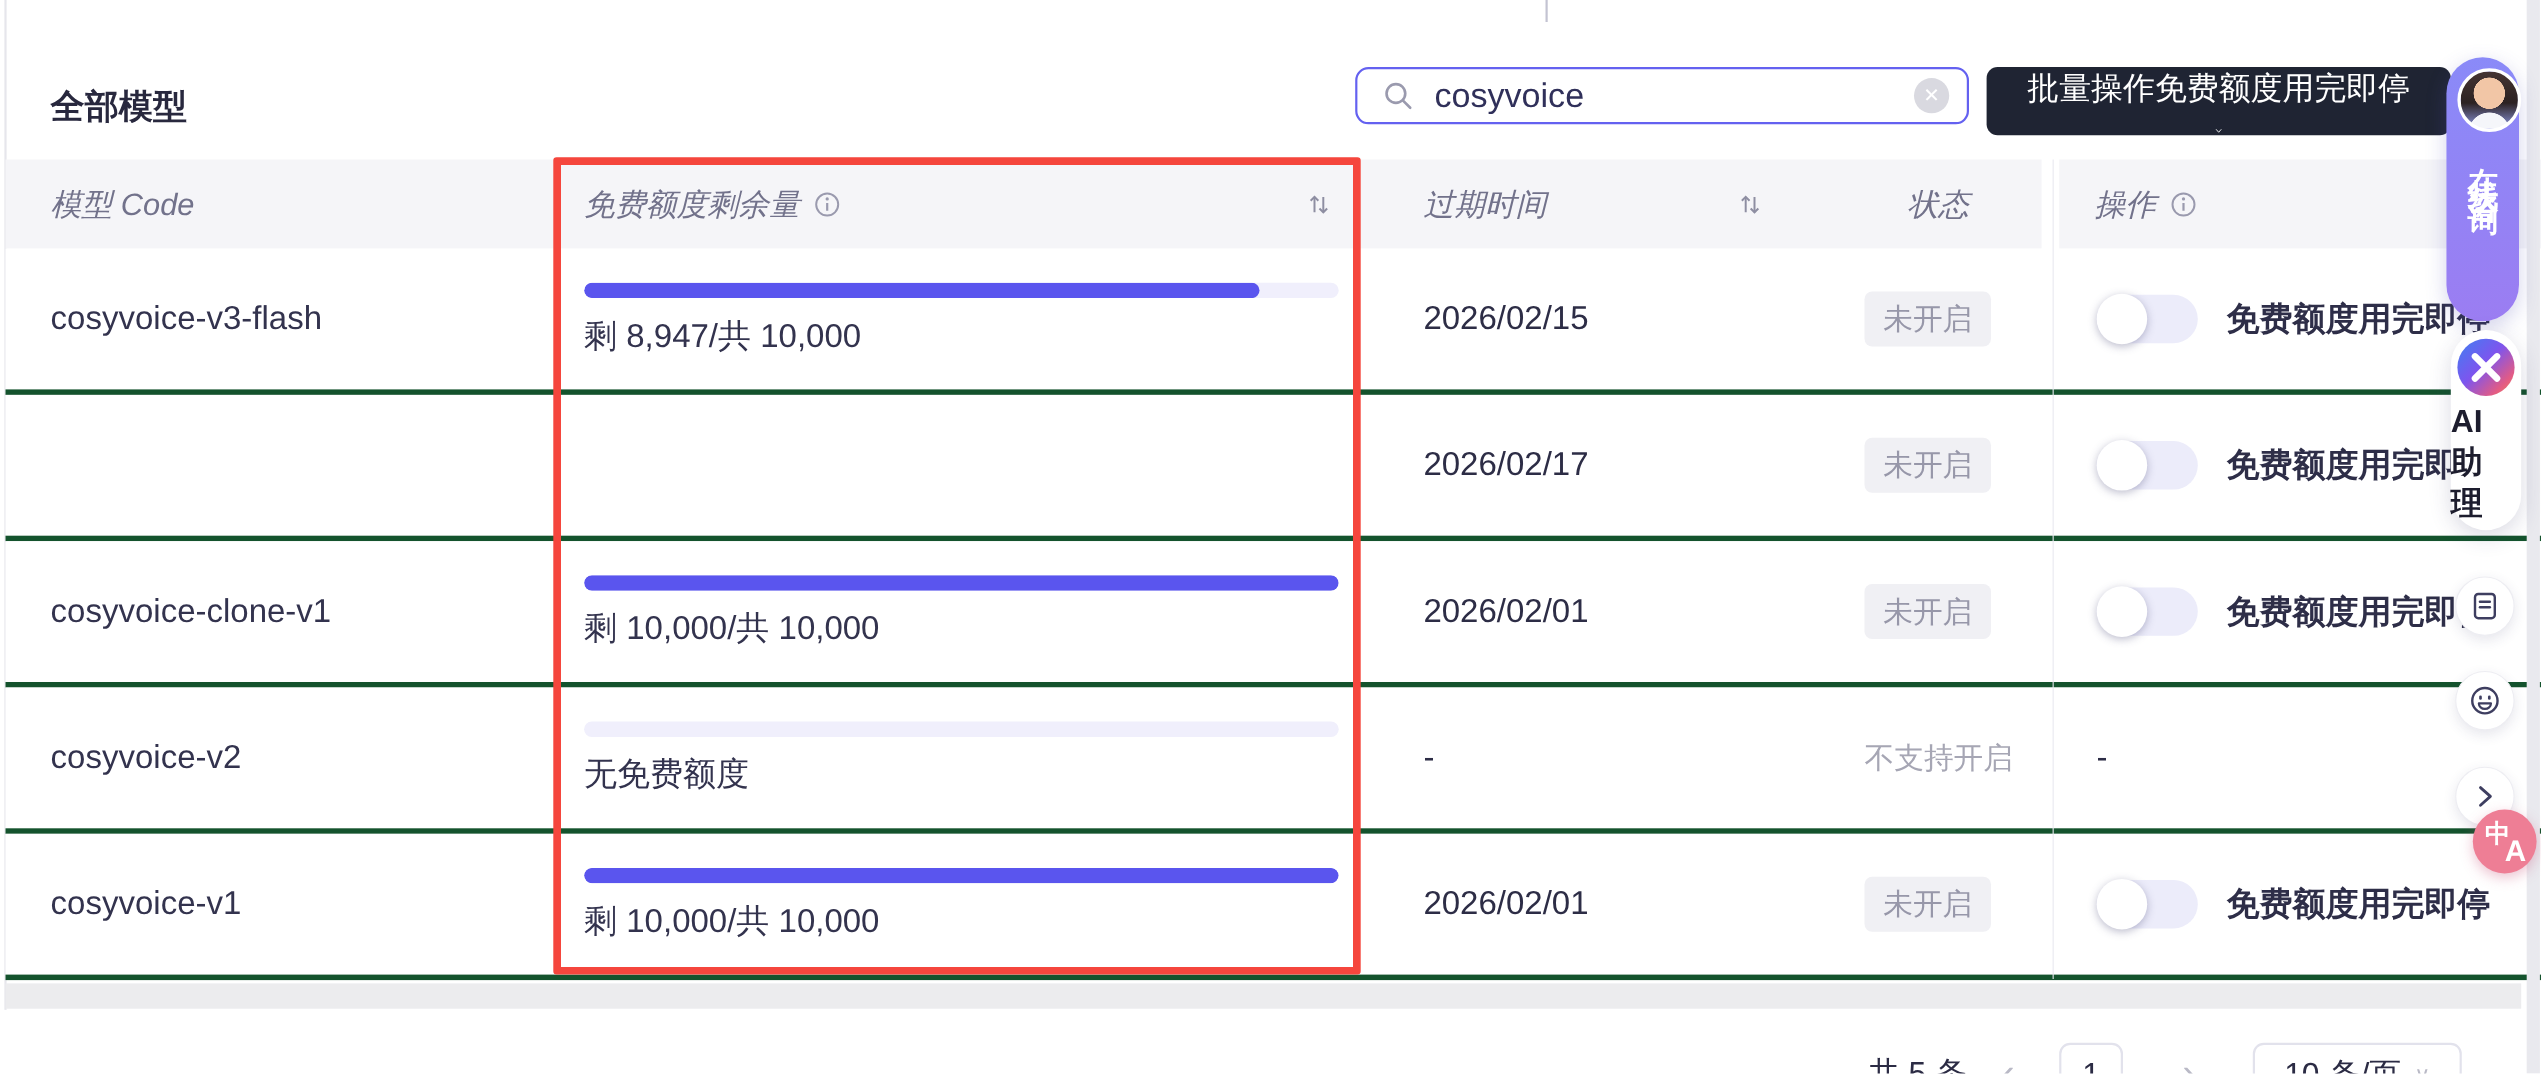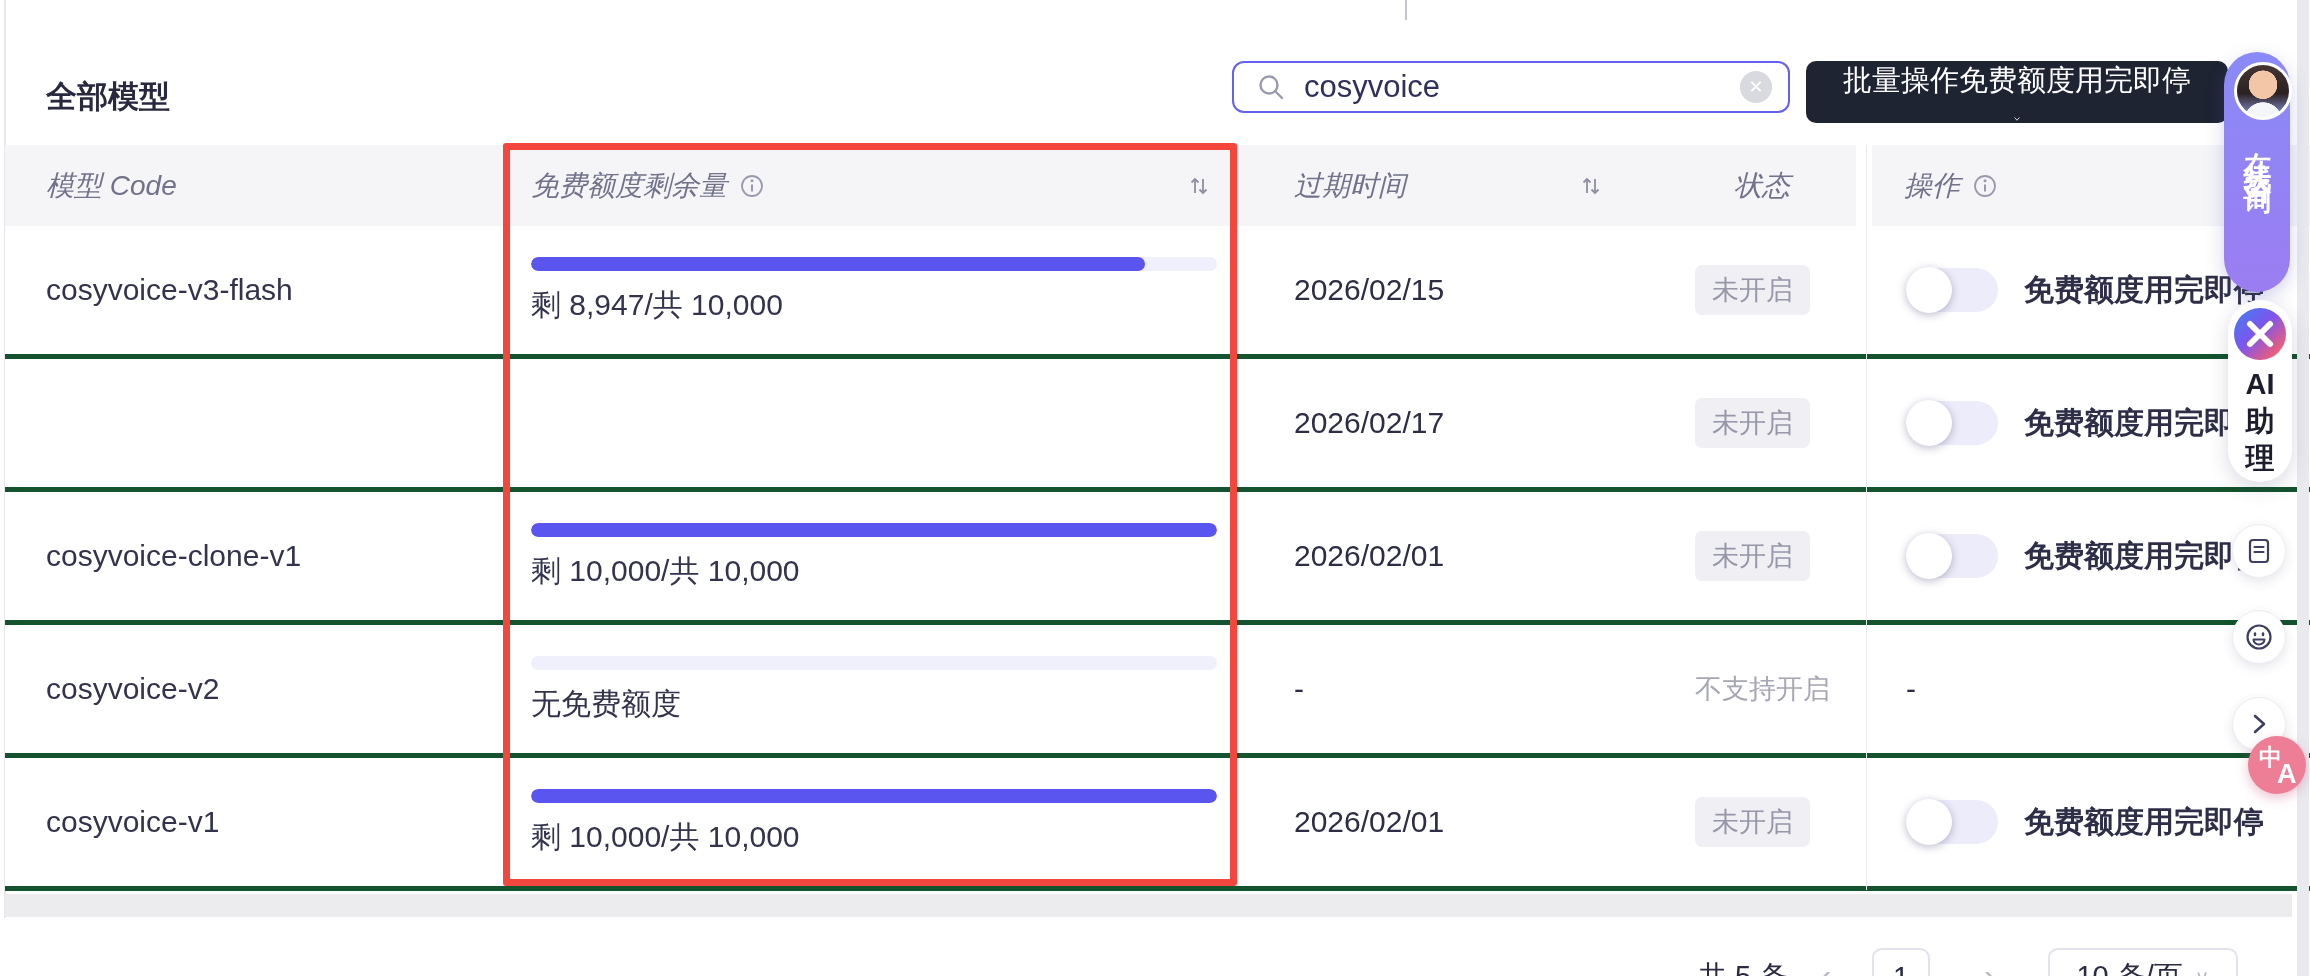--- a/index.html
+++ b/index.html
@@ -100,21 +100,21 @@
   .consult-pill{left:2224px;top:52px;width:66px;height:240px;border-radius:33px;z-index:10;cursor:pointer;
     background:linear-gradient(180deg,#8a8af8 0%,#9b7df2 100%);box-shadow:0 6px 18px rgba(80,80,180,.25);}
   .consult-text{position:absolute;left:50%;transform:translateX(-50%);top:78px;
     writing-mode:vertical-rl;text-orientation:upright;letter-spacing:11px;
     color:#fff;font-size:28px;font-weight:700;white-space:nowrap;}
   .ai-pill{left:2228px;top:300px;width:64px;height:182px;border-radius:32px;background:#fff;z-index:10;cursor:pointer;
     box-shadow:0 6px 20px rgba(50,50,100,.18);}
   .ai-logo{position:absolute;left:6px;top:8px;width:52px;height:52px;border-radius:50%;
     background:linear-gradient(135deg,#3f80f2 0%,#7d55ee 45%,#e35b84 80%,#ef8a55 100%);
     display:flex;align-items:center;justify-content:center;}
-  .ai-lines{position:absolute;left:0;top:66px;width:100%;text-align:center;
+  .ai-lines{position:absolute;left:0;top:66px;width:100%;
     font-size:29px;font-weight:600;color:#1d1d2e;line-height:37px;}
   .fab{width:54px;height:54px;border-radius:50%;background:#fff;z-index:10;cursor:pointer;
     border:1px solid #ededf2;box-sizing:border-box;display:flex;align-items:center;justify-content:center;
     box-shadow:0 4px 12px rgba(50,50,100,.12);}
   .fab-doc{left:2232px;top:524px;} .fab-smile{left:2232px;top:610px;} .fab-chev{left:2232px;top:697px;}
   .fab-translate{left:2248px;top:736px;width:58px;height:58px;border-radius:50%;background:#ee7e95;z-index:11;cursor:pointer;
     color:#fff;box-shadow:0 4px 12px rgba(200,80,120,.35);}
   .tr-zh{position:absolute;left:11px;top:6px;font-size:23px;font-weight:700;}
   .tr-a{position:absolute;left:29px;top:23px;font-size:27px;font-weight:700;}
 </style>

